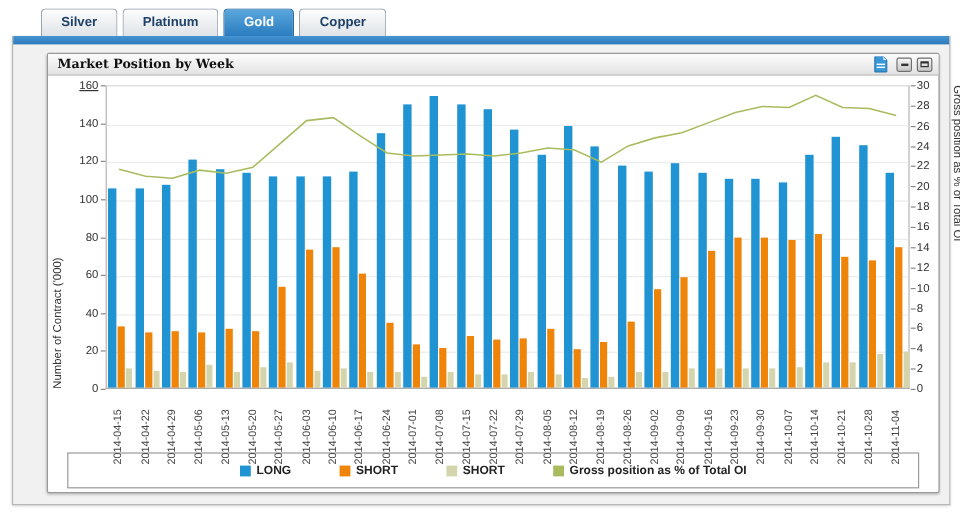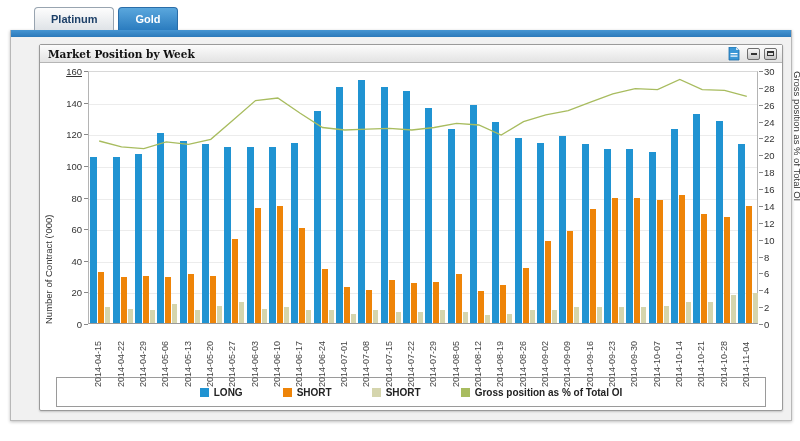--- a/index.html
+++ b/index.html
@@ -65,24 +65,30 @@
   .swatch { width:9px; height:9px; display:inline-block; }
   svg.lineplot { position:absolute; left:48px; top:8px; pointer-events:none; }
 </style>
 </head>
 <body>
 
 <div class="page">
 
   <div class="tabbar">
     <div class="tab">
+        <span>Silver</span>
+      </div>
+    <div class="tab">
         <span>Platinum</span>
       </div>
     <div class="tab active">
         <span>Gold</span>
+      </div>
+    <div class="tab">
+        <span>Copper</span>
       </div>
   </div>
 
   <div class="content">
     <div class="bluestrip"></div>
 
 
     <div class="main">
       <div class="panel">
         <div class="panel-header">

